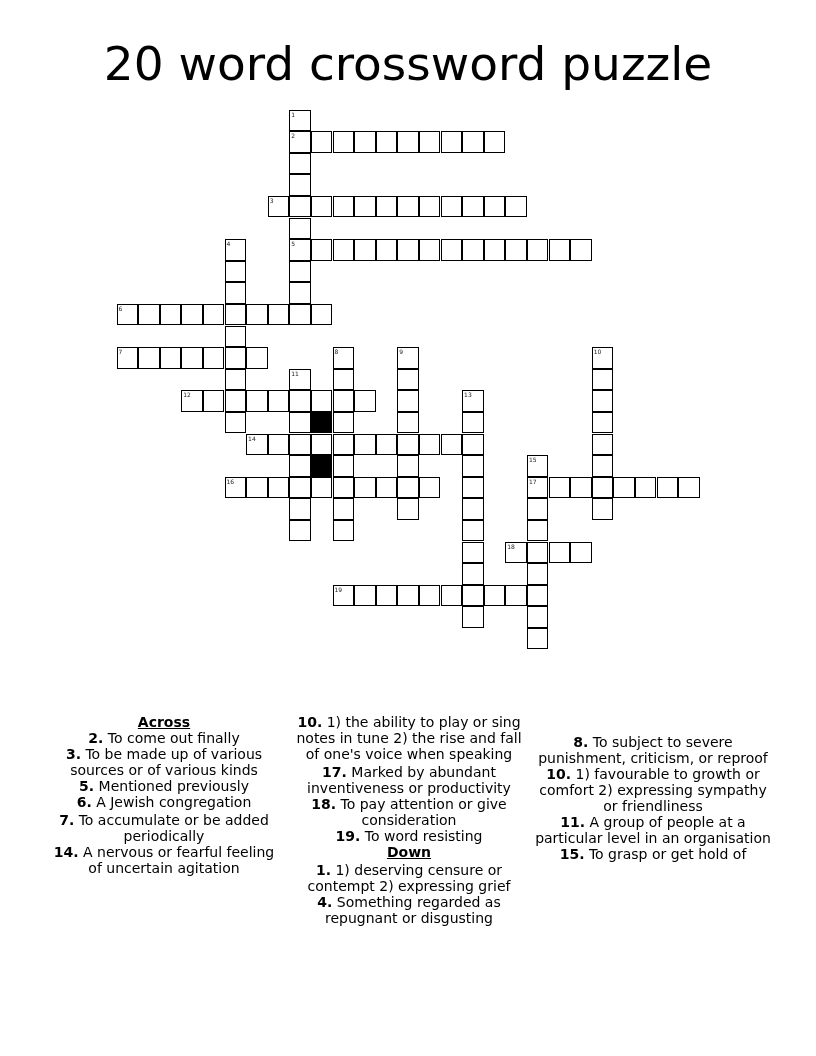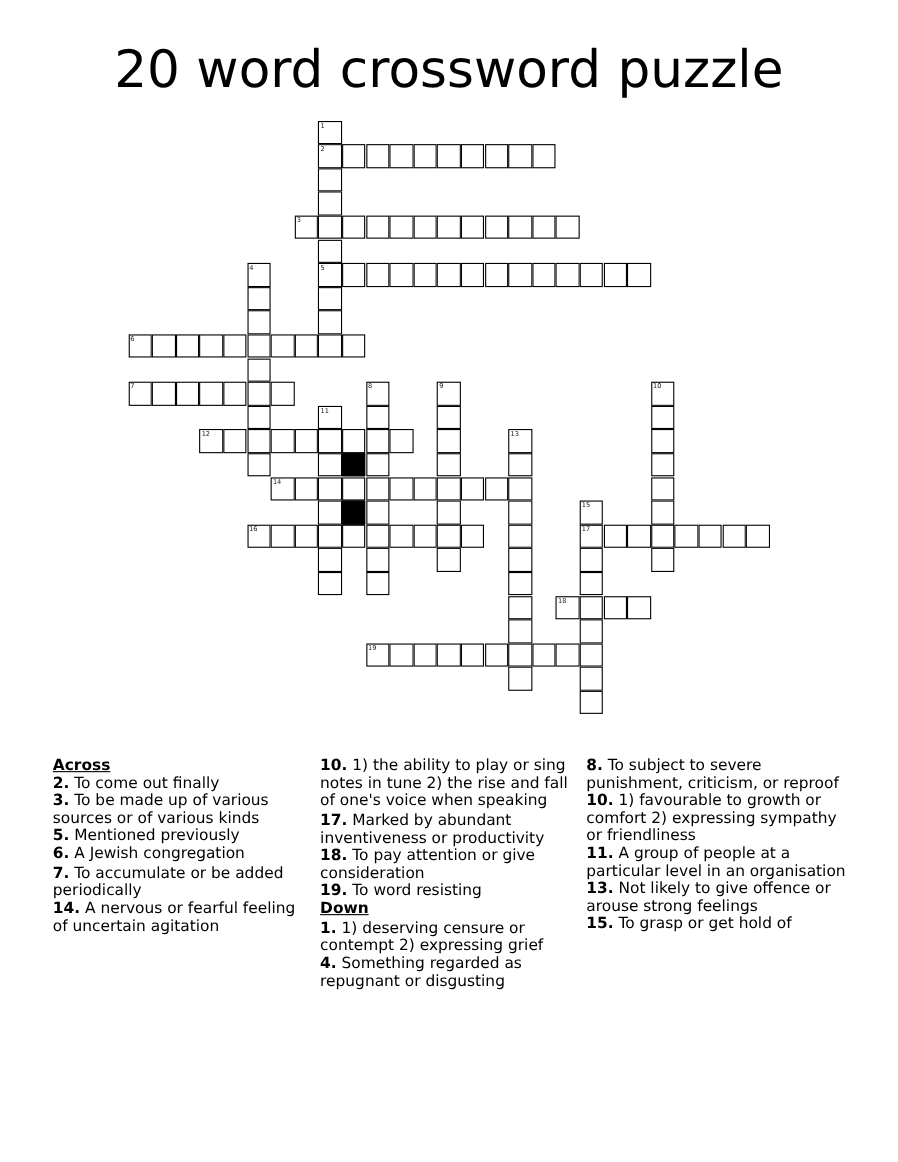--- a/index.html
+++ b/index.html
@@ -2,24 +2,24 @@
 <html><head>
 <meta charset="utf-8">
 <style>
   html, body { margin: 0; padding: 0; background: #ffffff; }
   body { width: 816px; height: 1056px; position: relative; overflow: hidden; font-family: "DejaVu Sans", sans-serif; color: #000; }
   .title { position: absolute; left: 0; top: 34px; width: 816px; text-align: center; font-size: 47px; line-height: 60px; font-family: "DejaVu Sans", sans-serif; letter-spacing: 0px; }
   .grid { position: absolute; left: 117px; top: 110px; width: 600px; height: 560px; }
   .cell { position: absolute; width: 21.6px; height: 21.6px; box-sizing: border-box; border: 1px solid #000; background: #fff; margin-left: -0.5px; margin-top: -0.5px; }
   .cell.black { background: #000; }
   .cell .num { position: absolute; left: 1px; top: 0px; font-size: 6px; line-height: 7px; font-family: "DejaVu Sans", sans-serif; color: #222; }
-  .clues { position: absolute; top: 688px; font-size: 14px; line-height: 16px; font-family: "DejaVu Sans", sans-serif; }
+  .clues { position: absolute; top: 714px; font-size: 14px; line-height: 16px; font-family: "DejaVu Sans", sans-serif; text-align: center; }
   .col1 { left: 48px; width: 232px; }
   .col2 { left: 291px; width: 236px; }
-  .col3 { left: 533px; width: 240px; }
+  .col3 { left: 533px; width: 240px; margin-top: 20px; }
   .clue { margin: 0 0 0 0; }
   .clue b { font-weight: bold; }
   .heading { font-weight: bold; text-decoration: underline; margin: 0; }
 </style>
 </head>
 <body>
 
 <div class="title">20 word crossword puzzle</div>
 
 <div class="grid" id="grid">
@@ -238,15 +238,14 @@
   <div class="clue"><b>19.</b><span> To word resisting</span></div>
   <div class="heading" style="margin-bottom:2px">Down</div>
   <div class="clue"><b>1.</b><span> 1) deserving censure or contempt 2) expressing grief</span></div>
   <div class="clue"><b>4.</b><span> Something regarded as repugnant or disgusting</span></div>
 </div>
 
 <div class="clues col3">
   <div class="clue"><b>8.</b><span> To subject to severe punishment, criticism, or reproof</span></div>
   <div class="clue"><b>10.</b><span> 1) favourable to growth or comfort 2) expressing sympathy or friendliness</span></div>
   <div class="clue"><b>11.</b><span> A group of people at a particular level in an organisation</span></div>
-  <div class="clue"><b>13.</b><span> Not likely to give offence or arouse strong feelings</span></div>
   <div class="clue"><b>15.</b><span> To grasp or get hold of</span></div>
 </div>
 
 </body></html>

